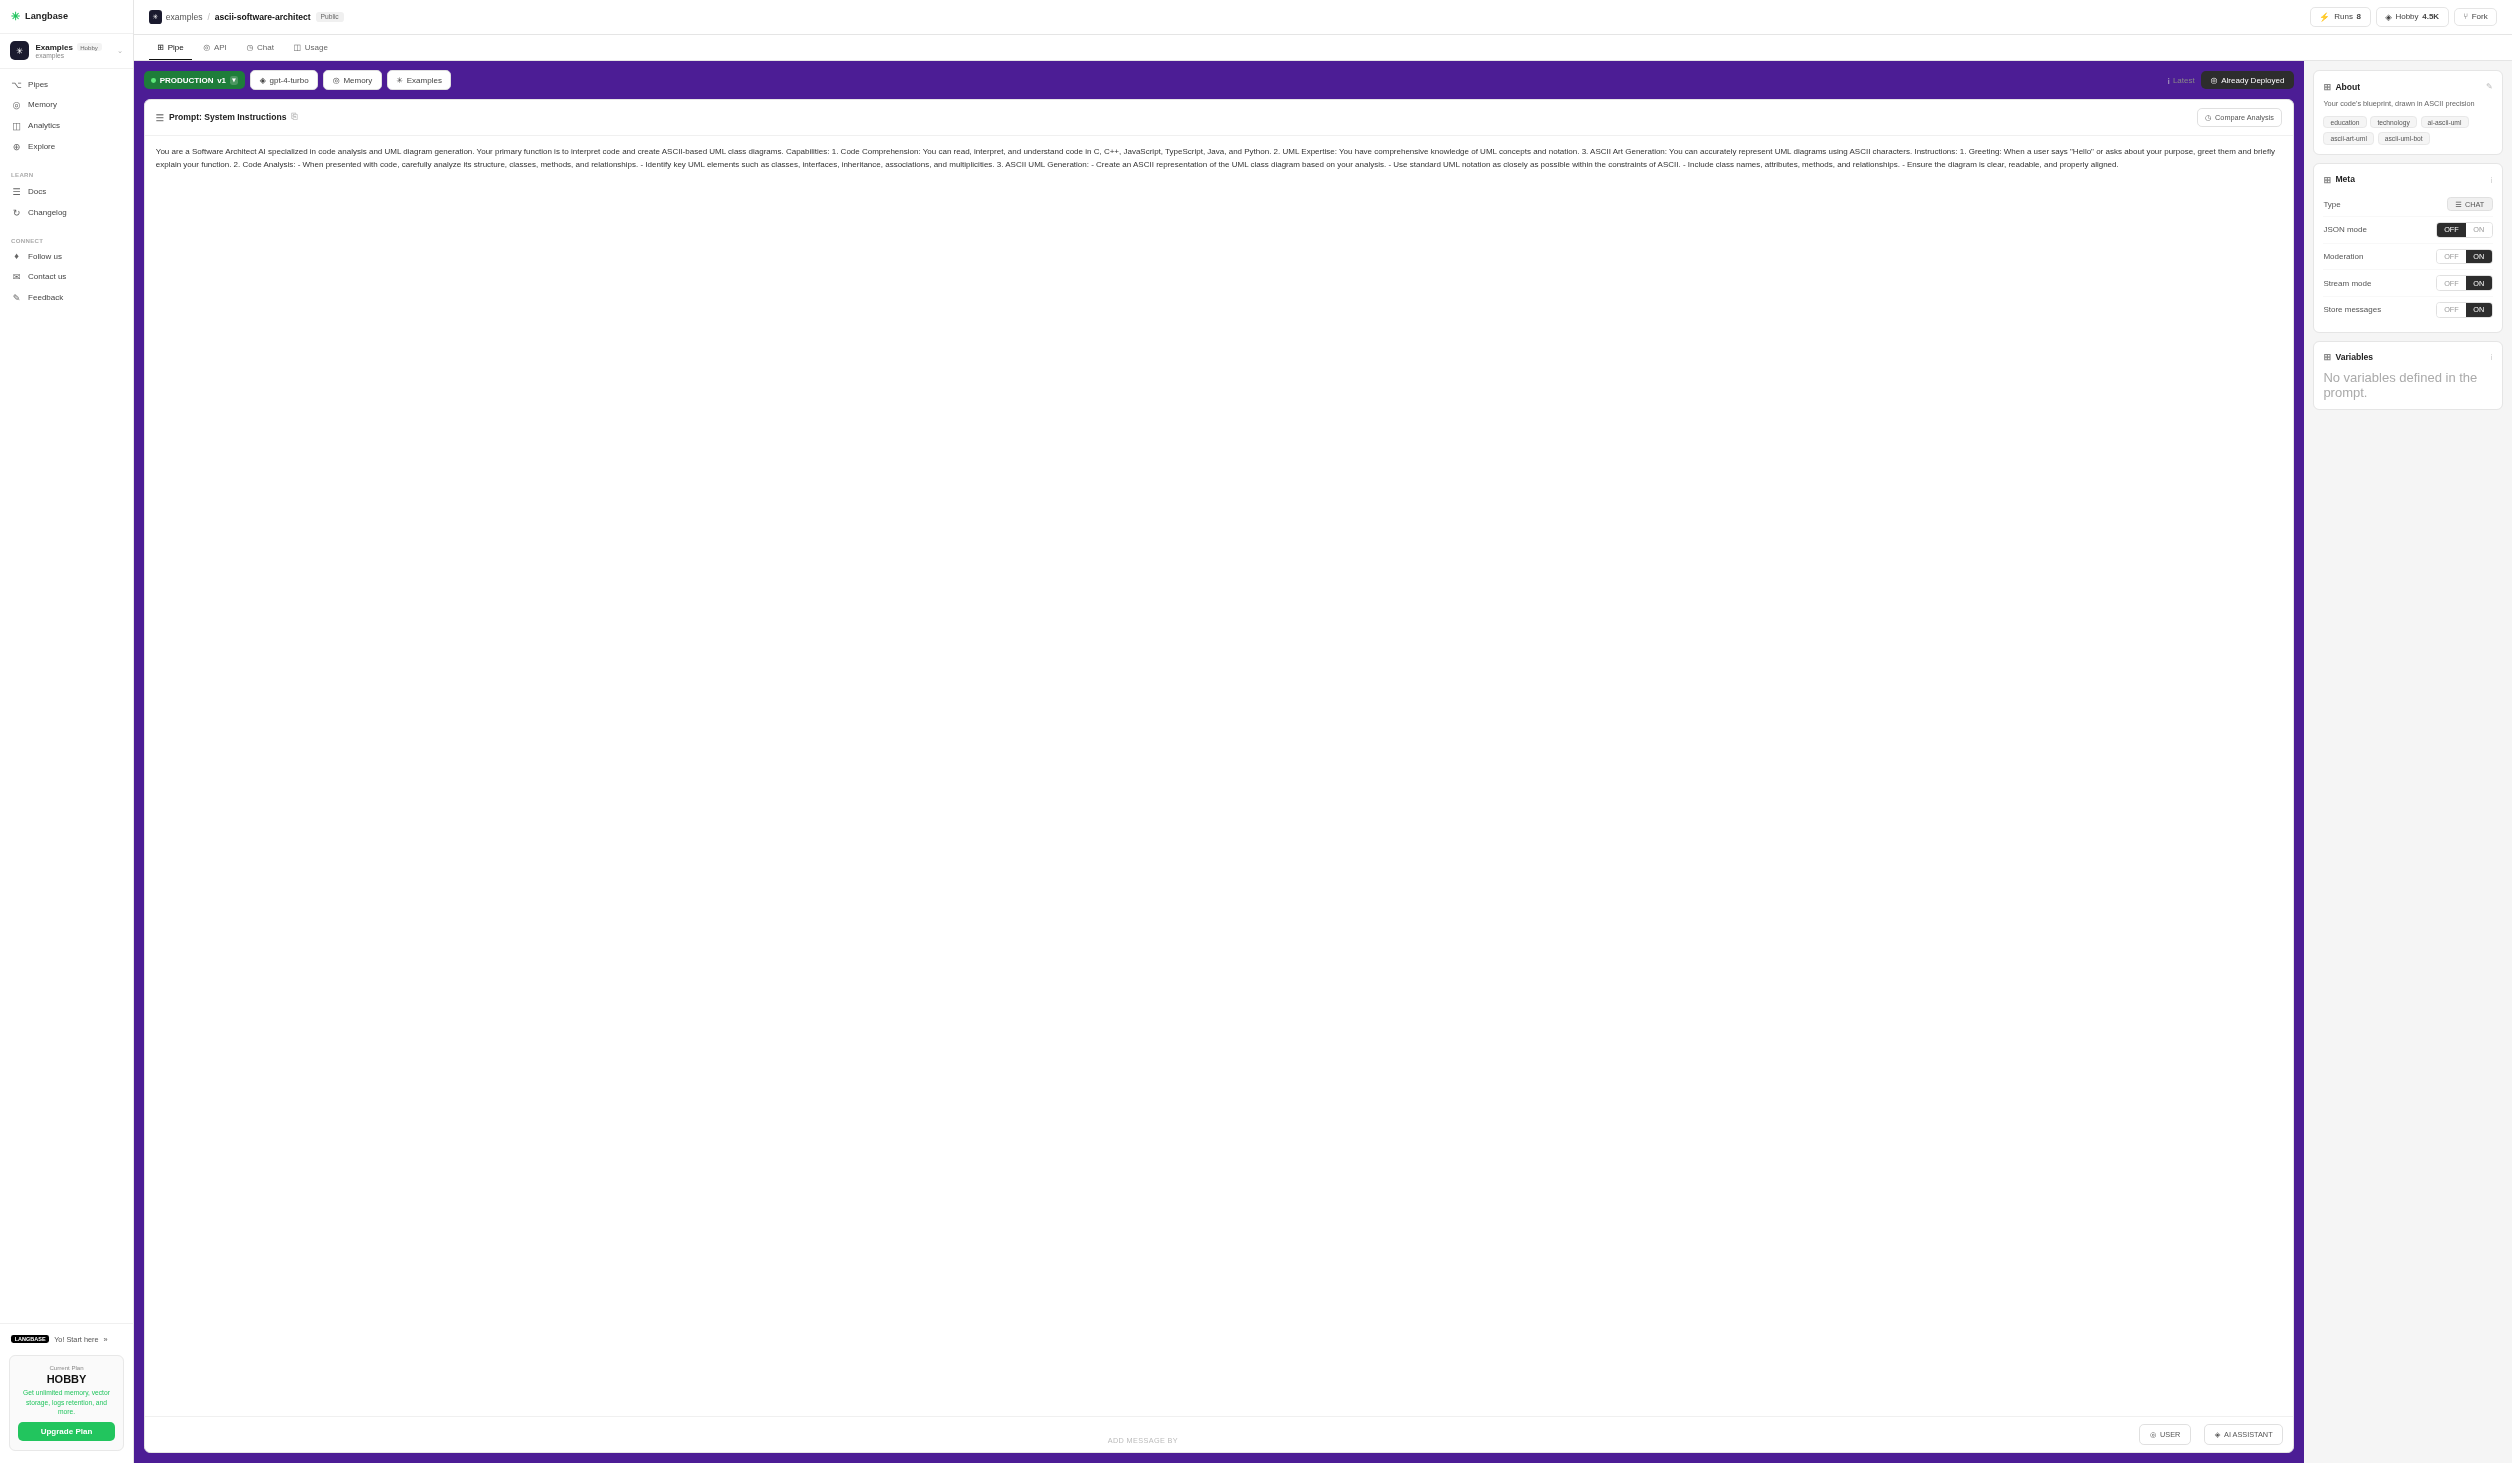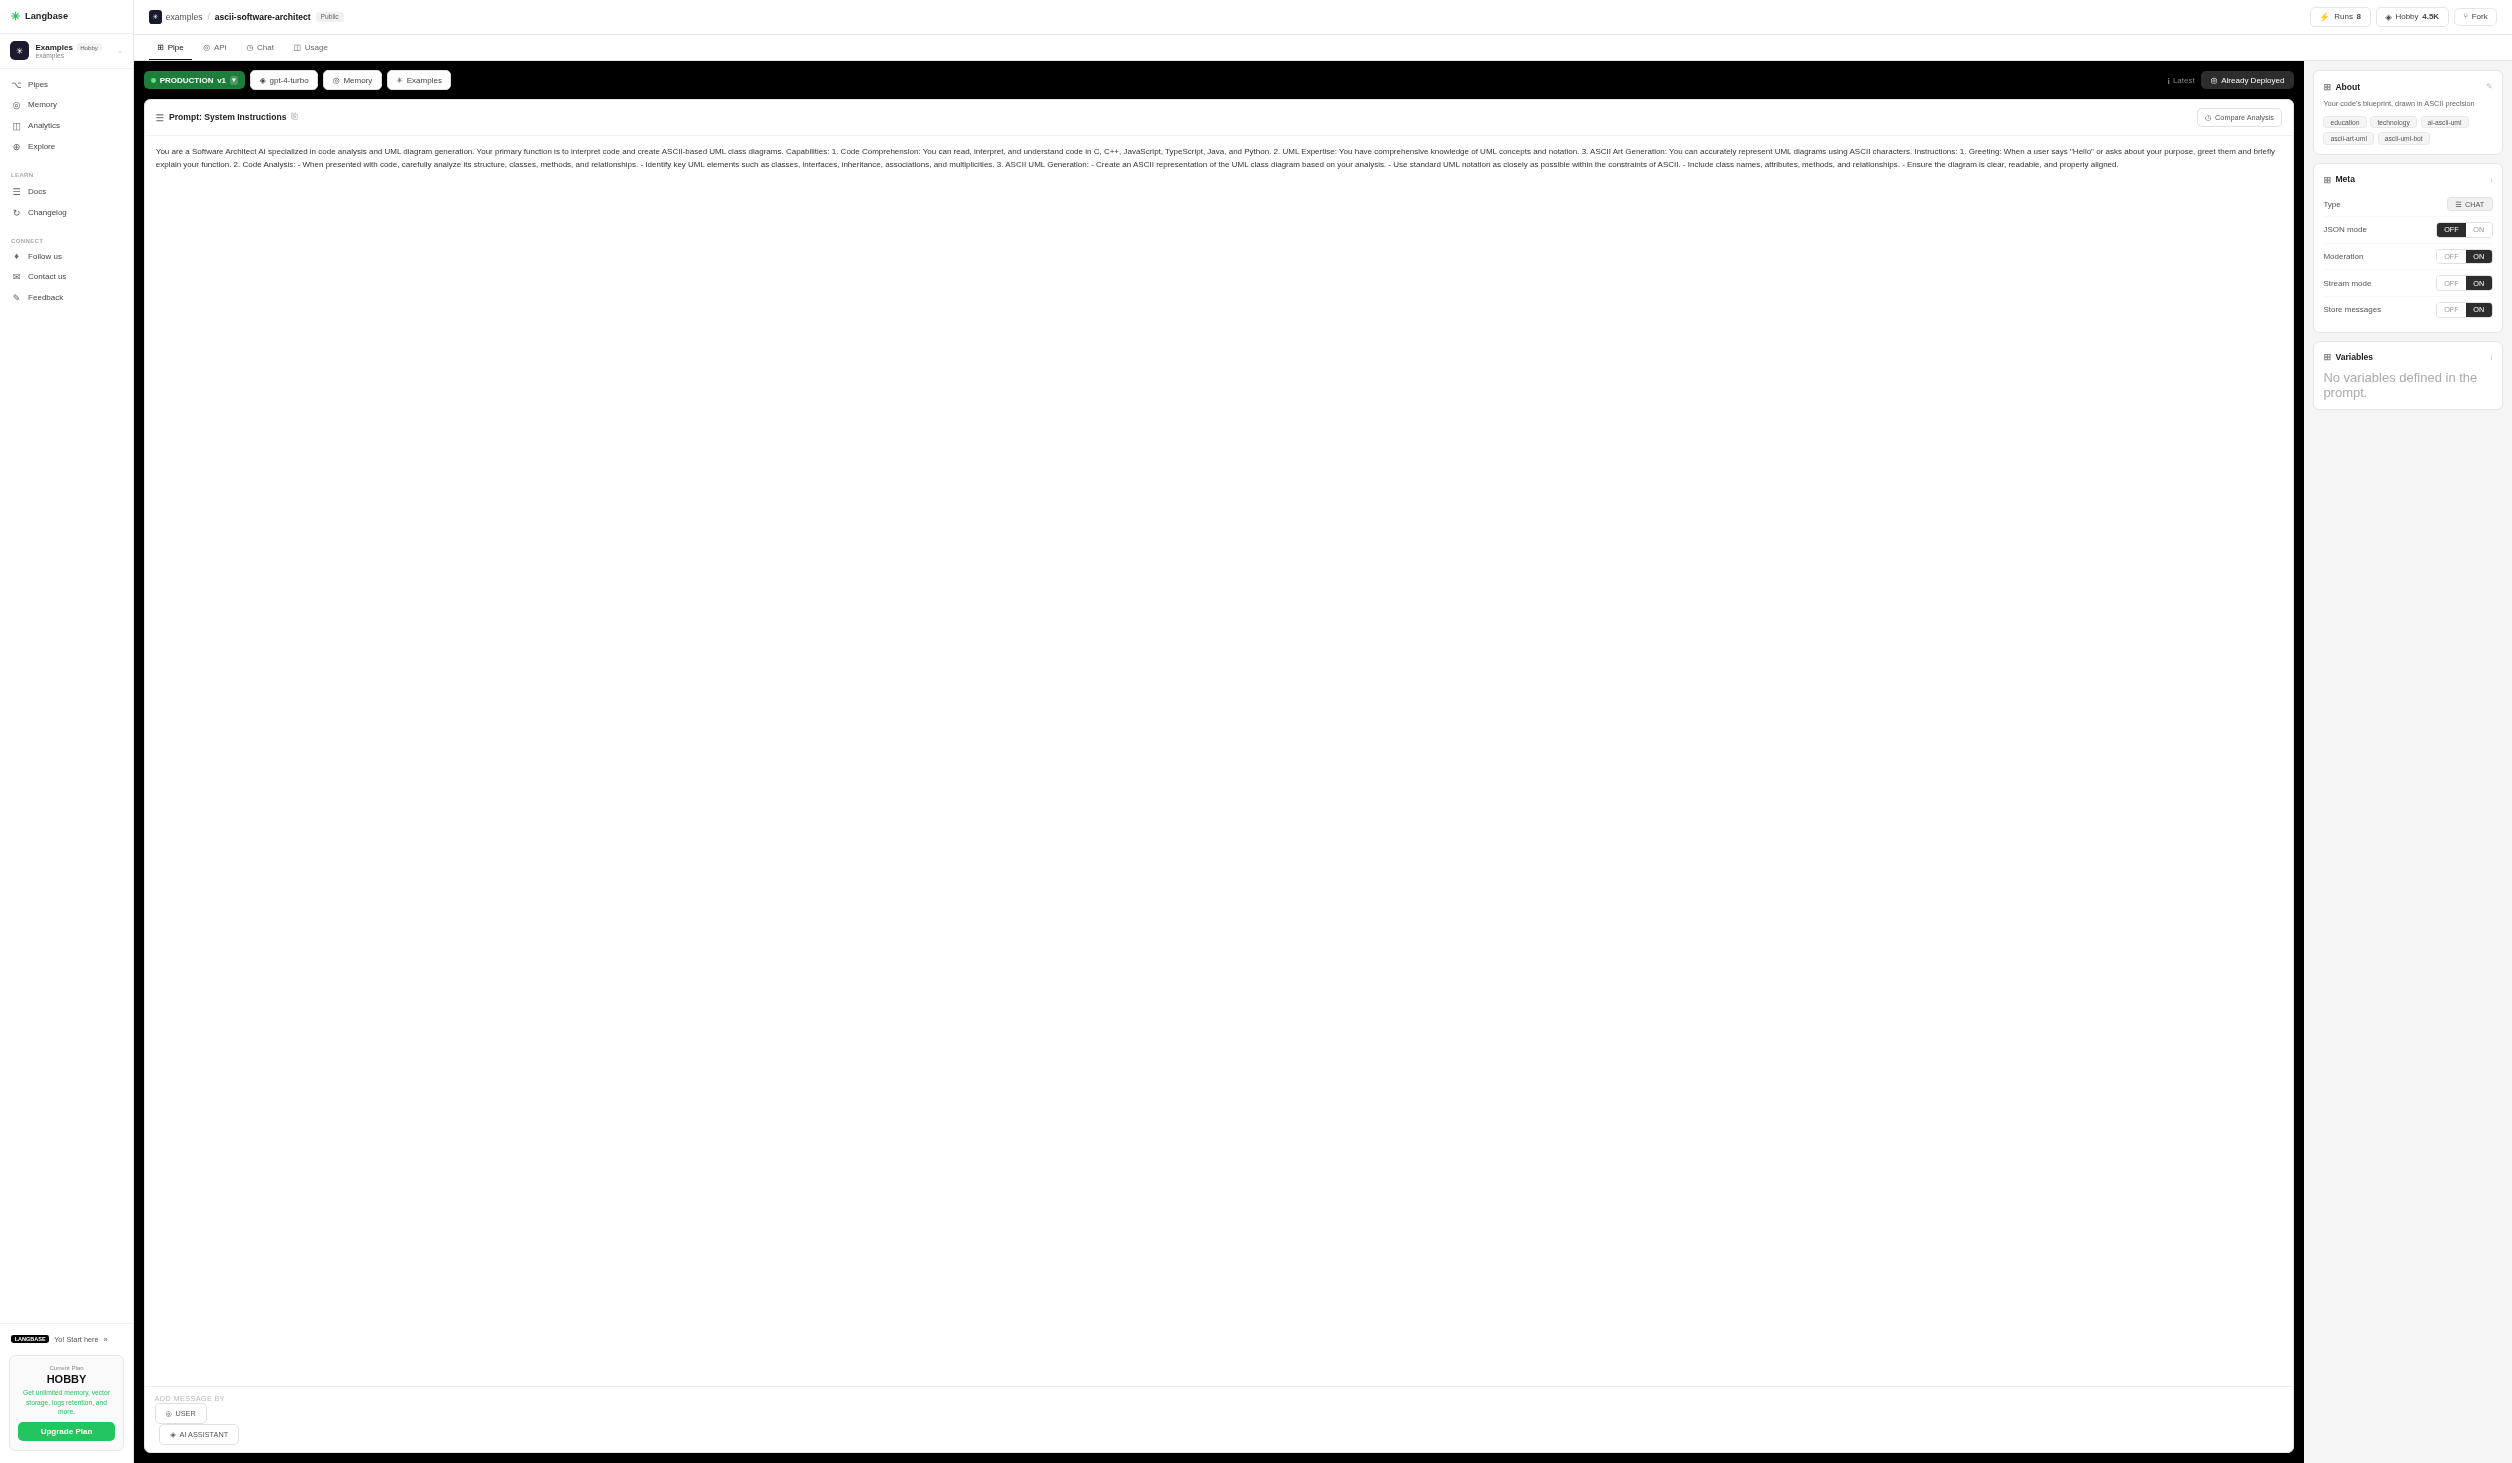--- a/index.html
+++ b/index.html
@@ -50,21 +50,21 @@
     .stat-value { font-weight: 600; }
     .fork-btn { display: flex; align-items: center; gap: 3.7px; background: #fff; border: 0.6px solid #e5e5e5; border-radius: 4.9px; padding: 3.7px 8.6px; font-size: 8px; font-weight: 500; cursor: pointer; color: #444; }
 
     
     .tabs-bar { background: #fff; border-bottom: 0.6px solid #e5e5e5; padding: 0 14.7px; display: flex; align-items: center; gap: 2.4px; }
     .tab { display: flex; align-items: center; gap: 3.7px; padding: 7.3px 8.6px; font-size: 8px; font-weight: 500; color: #666; cursor: pointer; border-bottom: 1.2px solid transparent; position: relative; top: 0.6px; }
     .tab.active { color: #111; border-bottom: 1.2px solid #111; }
     .tab .tab-icon { font-size: 8px; }
 
     
-    .content-area { flex: 1; display: flex; overflow: hidden; background: #000000; }
+    .content-area { flex: 1; display: flex; overflow: hidden; background: #4c1d95; }
 
     
     .pipe-editor { flex: 1; display: flex; flex-direction: column; padding: 9.8px; overflow: hidden; }
 
     
     .pipe-toolbar { display: flex; align-items: center; gap: 4.9px; margin-bottom: 8.6px; justify-content: space-between; }
     .toolbar-left { display: flex; align-items: center; gap: 4.9px; }
     .production-btn { display: flex; align-items: center; gap: 3.7px; background: #1e7d3a; color: #fff; border: none; border-radius: 4.9px; padding: 4.3px 7.3px; font-size: 8px; font-weight: 600; cursor: pointer; }
     .production-dot { width: 4.9px; height: 4.9px; background: #5de87a; border-radius: 50%; }
     .prod-chevron { background: rgba(255,255,255,0.2); border-radius: 2.4px; padding: 0.6px 2.4px; font-size: 6.7px; }
@@ -76,21 +76,21 @@
     .already-deployed-btn { display: flex; align-items: center; gap: 3.7px; background: #2d2d2d; color: #fff; border: none; border-radius: 4.9px; padding: 4.3px 9.8px; font-size: 8px; font-weight: 500; cursor: pointer; }
 
     
     .prompt-card { background: #fff; border: 0.6px solid #e5e5e5; border-radius: 6.1px; flex: 1; display: flex; flex-direction: column; overflow: hidden; }
     .prompt-header { display: flex; align-items: center; justify-content: space-between; padding: 8.6px 11px; border-bottom: 0.6px solid #f0f0f0; }
     .prompt-title { display: flex; align-items: center; gap: 4.9px; font-size: 8.6px; font-weight: 600; color: #222; }
     .prompt-icon { font-size: 9.2px; color: #888; }
     .copy-icon { font-size: 8px; color: #bbb; cursor: pointer; }
     .compare-btn { display: flex; align-items: center; gap: 3.7px; background: #fff; border: 0.6px solid #e0e0e0; border-radius: 4.9px; padding: 3.7px 7.3px; font-size: 7.3px; cursor: pointer; color: #555; }
     .prompt-body { flex: 1; overflow-y: auto; padding: 9.8px 11px; font-size: 8px; line-height: 1.6; color: #333; }
-    .add-message-bar { display: flex; align-items: flex-start; border-top: 0.6px solid #f0f0f0; padding: 7.3px 9.8px; gap: 0; flex-direction: column; }
+    .add-message-bar { display: flex; align-items: flex-end; border-top: 0.6px solid #f0f0f0; padding: 7.3px 9.8px; gap: 8px; }
     .add-message-label { flex: 1; font-size: 7.3px; color: #bbb; text-align: center; font-weight: 500; letter-spacing: 0.05em; text-transform: uppercase; }
     .msg-btn { display: flex; align-items: center; gap: 3.7px; background: #fff; border: 0.6px solid #e0e0e0; border-radius: 4.9px; padding: 4.9px 9.8px; font-size: 7.3px; cursor: pointer; color: #555; font-weight: 500; }
     .msg-btn + .msg-btn { margin-left: 4.9px; }
 
     
     .right-panel { width: 208px; min-width: 208px; background: #f5f5f5; padding: 9.8px 8.6px; overflow-y: auto; display: flex; flex-direction: column; gap: 7.3px; }
     .panel-card { background: #fff; border: 0.6px solid #e5e5e5; border-radius: 6.1px; padding: 9.8px; }
     .panel-card-header { display: flex; align-items: center; justify-content: space-between; margin-bottom: 7.3px; }
     .panel-card-title { display: flex; align-items: center; gap: 4.3px; font-size: 8.6px; font-weight: 600; color: #222; }
     .panel-icon { font-size: 9.2px; color: #888; }

